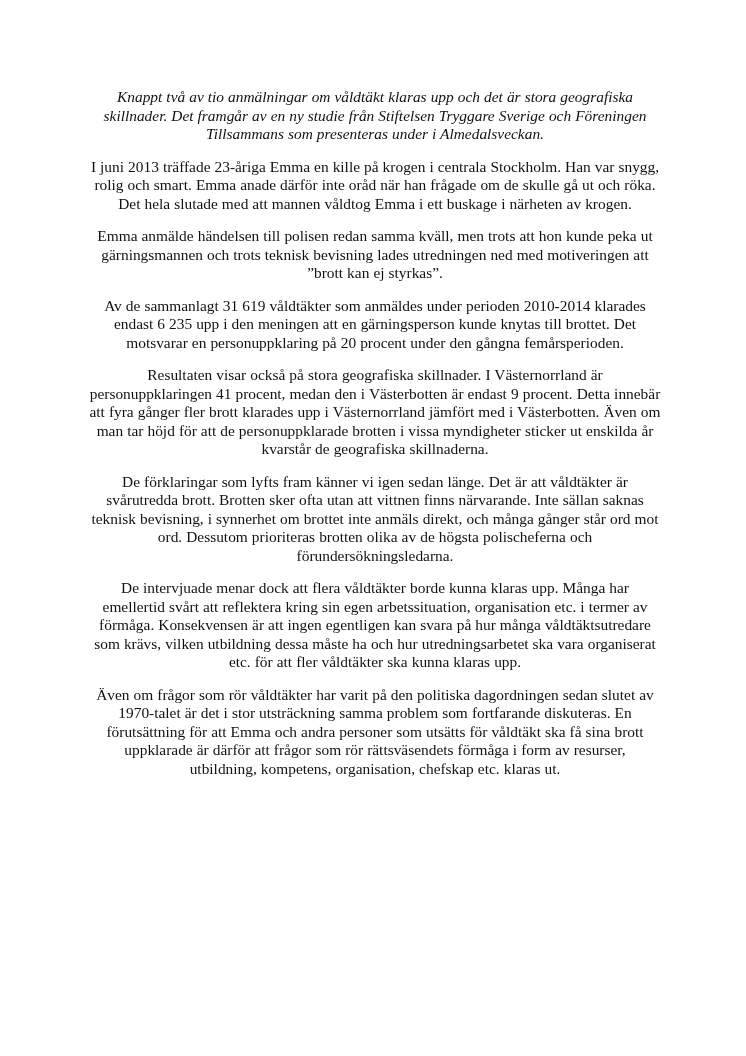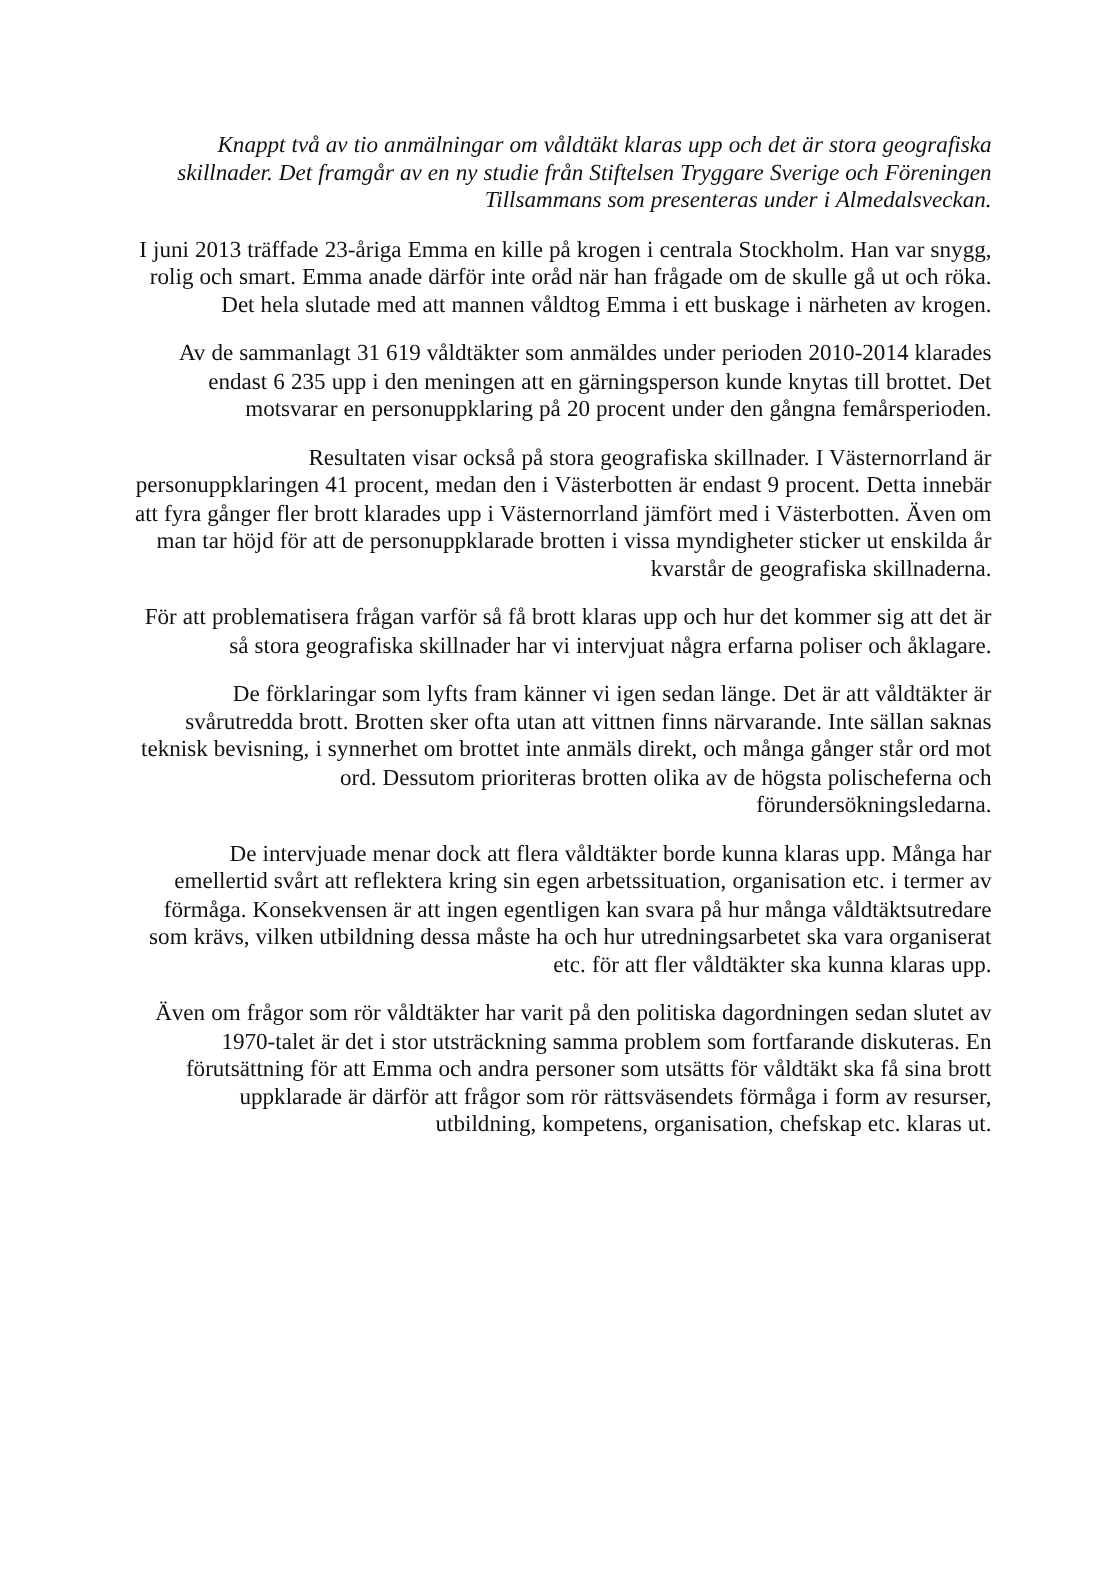--- a/index.html
+++ b/index.html
@@ -19,34 +19,34 @@
   .content {
     position: absolute;
     left: 89px;
     top: 88px;
     width: 572px;
   }
   .content p {
     margin: 0 0 14px 0;
     font-size: 15.4px;
     line-height: 18.5px;
-    text-align: right;
+    text-align: center;
     word-spacing: 0.2px;
   }
   .content p.lead {
     font-style: italic;
   }
 </style>
 </head>
 <body>
 
 <div class="page">
   <div class="content">
     <p class="lead">Knappt två av tio anmälningar om våldtäkt klaras upp och det är stora geografiska skillnader. Det framgår av en ny studie från Stiftelsen Tryggare Sverige och Föreningen Tillsammans som presenteras under i Almedalsveckan.</p>
     <p>I juni 2013 träffade 23-åriga Emma en kille på krogen i centrala Stockholm. Han var snygg, rolig och smart. Emma anade därför inte oråd när han frågade om de skulle gå ut och röka. Det hela slutade med att mannen våldtog Emma i ett buskage i närheten av krogen.</p>
+    <p>Emma anmälde händelsen till polisen redan samma kväll, men trots att hon kunde peka ut gärningsmannen och trots teknisk bevisning lades utredningen ned med motiveringen att ”brott kan ej styrkas”.</p>
     <p>Av de sammanlagt 31 619 våldtäkter som anmäldes under perioden 2010-2014 klarades endast 6 235 upp i den meningen att en gärningsperson kunde knytas till brottet. Det motsvarar en personuppklaring på 20 procent under den gångna femårsperioden.</p>
     <p>Resultaten visar också på stora geografiska skillnader. I Västernorrland är personuppklaringen 41 procent, medan den i Västerbotten är endast 9 procent. Detta innebär att fyra gånger fler brott klarades upp i Västernorrland jämfört med i Västerbotten. Även om man tar höjd för att de personuppklarade brotten i vissa myndigheter sticker ut enskilda år kvarstår de geografiska skillnaderna.</p>
-    <p>För att problematisera frågan varför så få brott klaras upp och hur det kommer sig att det är så stora geografiska skillnader har vi intervjuat några erfarna poliser och åklagare.</p>
     <p>De förklaringar som lyfts fram känner vi igen sedan länge. Det är att våldtäkter är svårutredda brott. Brotten sker ofta utan att vittnen finns närvarande. Inte sällan saknas teknisk bevisning, i synnerhet om brottet inte anmäls direkt, och många gånger står ord mot ord. Dessutom prioriteras brotten olika av de högsta polischeferna och förundersökningsledarna.</p>
     <p>De intervjuade menar dock att flera våldtäkter borde kunna klaras upp. Många har emellertid svårt att reflektera kring sin egen arbetssituation, organisation etc. i termer av förmåga. Konsekvensen är att ingen egentligen kan svara på hur många våldtäktsutredare som krävs, vilken utbildning dessa måste ha och hur utredningsarbetet ska vara organiserat etc. för att fler våldtäkter ska kunna klaras upp.</p>
     <p>Även om frågor som rör våldtäkter har varit på den politiska dagordningen sedan slutet av 1970-talet är det i stor utsträckning samma problem som fortfarande diskuteras. En förutsättning för att Emma och andra personer som utsätts för våldtäkt ska få sina brott uppklarade är därför att frågor som rör rättsväsendets förmåga i form av resurser, utbildning, kompetens, organisation, chefskap etc. klaras ut.</p>
   </div>
 </div>
 
 </body></html>

